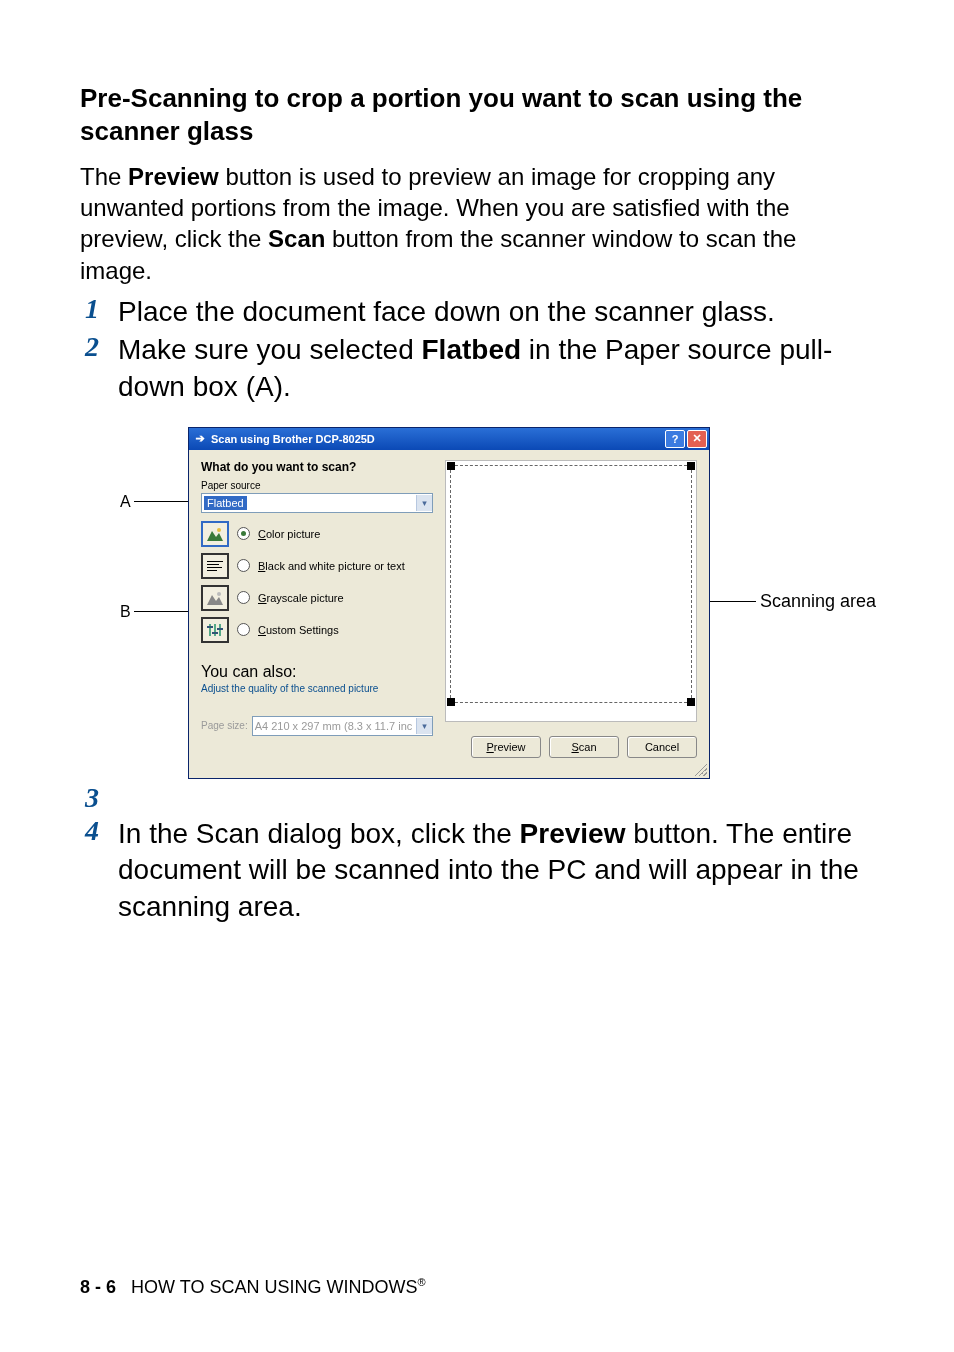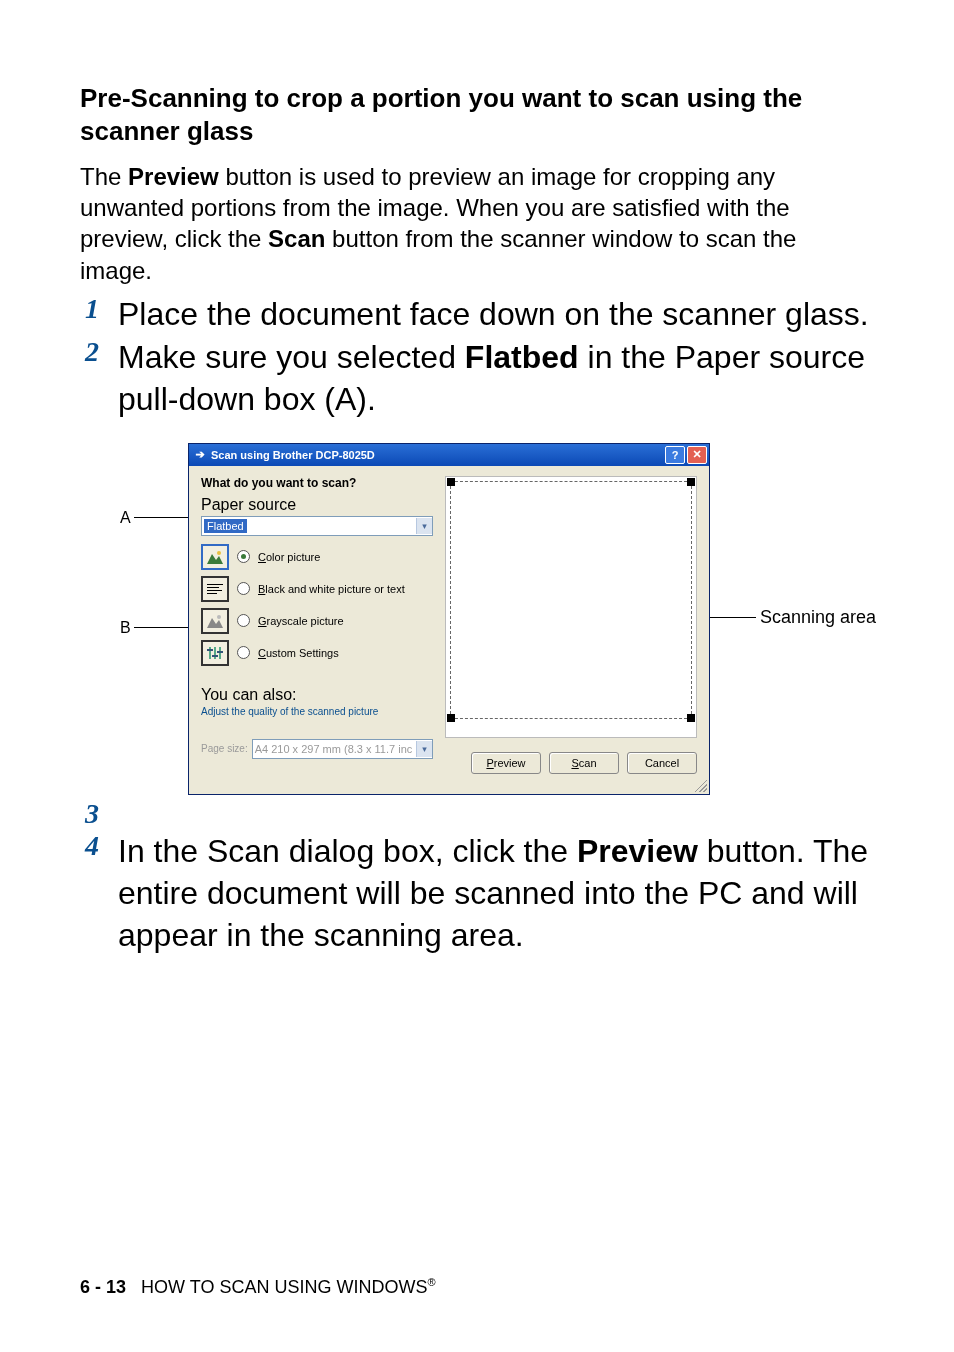--- a/index.html
+++ b/index.html
@@ -41,21 +41,21 @@
     font-style: italic;
     font-weight: bold;
     font-size: 28px;
     color: #0a4f8f;
     width: 24px;
     text-align: center;
     flex-shrink: 0;
     line-height: 1.1;
   }
   .li-body {
-    font-size: 32px;
+    font-size: 28px;
     line-height: 1.3;
   }
 
   
   .figure-wrap {
     margin: 22px 0 34px 40px;
     position: relative;
     width: 780px;
   }
   .label-A, .label-B {
@@ -136,21 +136,21 @@
     width: 232px;
     font-size: 11px;
     color: #000;
   }
   .left-col .q {
     font-weight: bold;
     font-size: 12px;
     margin-bottom: 6px;
   }
   .left-col .lbl {
-    font-size: 16px;
+    font-size: 10px;
     margin-bottom: 2px;
   }
   .select {
     border: 1px solid #7f9db9;
     background: #fff;
     height: 18px;
     display: flex;
     align-items: center;
     justify-content: space-between;
     padding: 0 0 0 2px;
@@ -410,14 +410,14 @@
       <div class="num">4</div>
       <div class="li-body">
         <span>In the Scan dialog box, click the </span><b>Preview</b><span> button. The entire document will be scanned into the PC and will appear in the scanning area.</span>
       </div>
     </div>
   </div>
 
 </div>
 
 <div class="footer">
-  <span class="pg">6 - 13</span>&nbsp;&nbsp;&nbsp;<span>HOW TO SCAN USING WINDOWS</span><sup>®</sup>
+  <span class="pg">8 - 6</span>&nbsp;&nbsp;&nbsp;<span>HOW TO SCAN USING WINDOWS</span><sup>®</sup>
 </div>
 
 </body></html>

